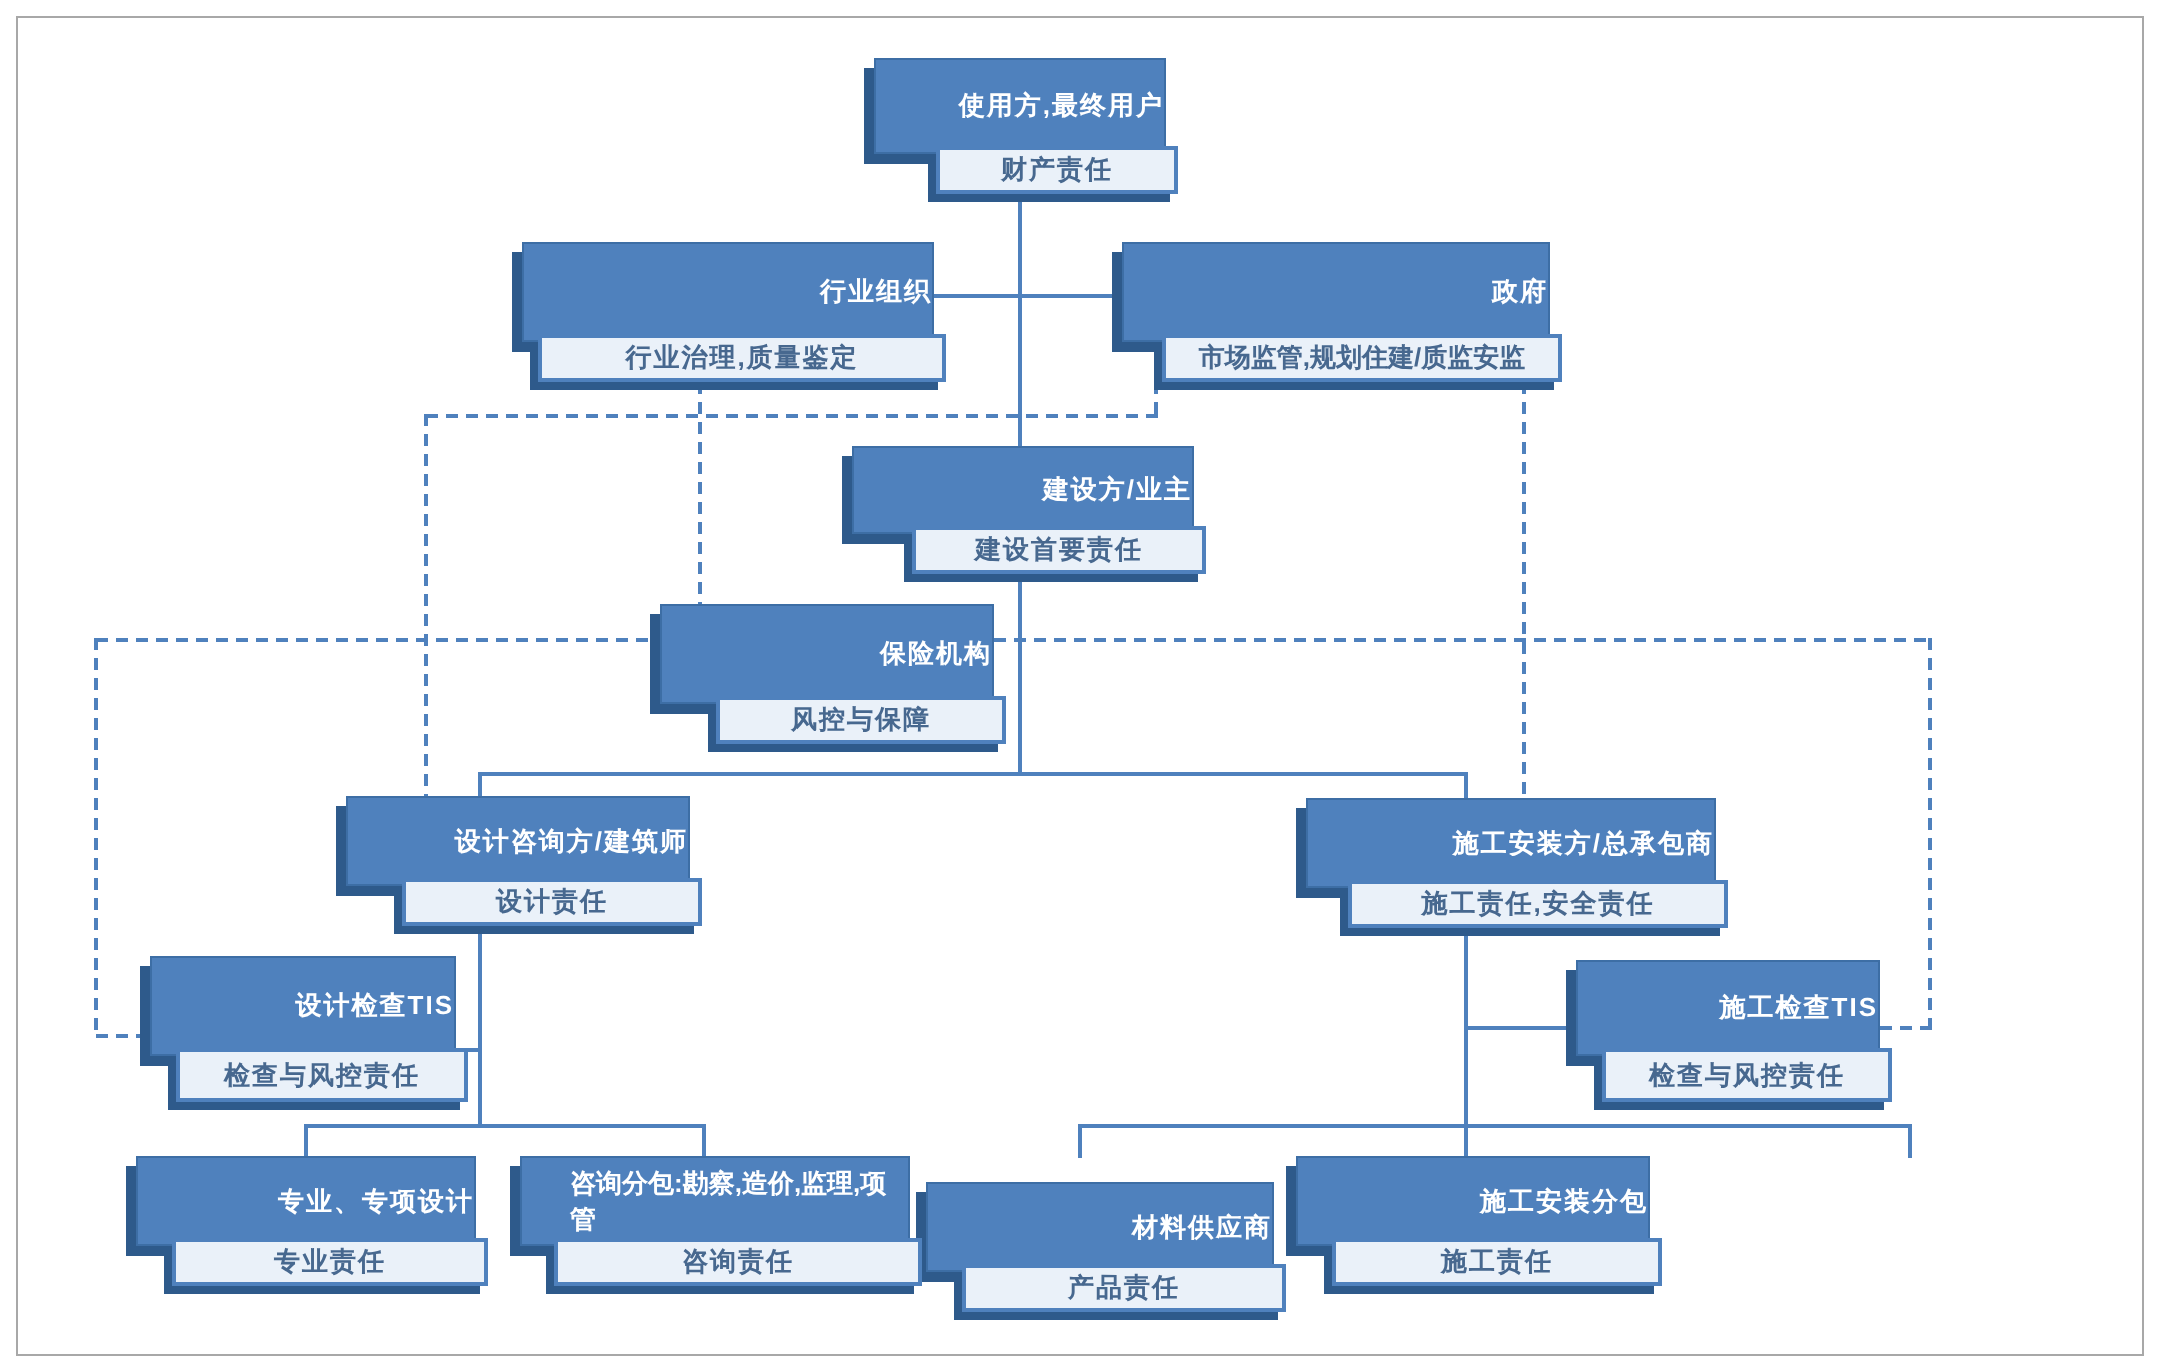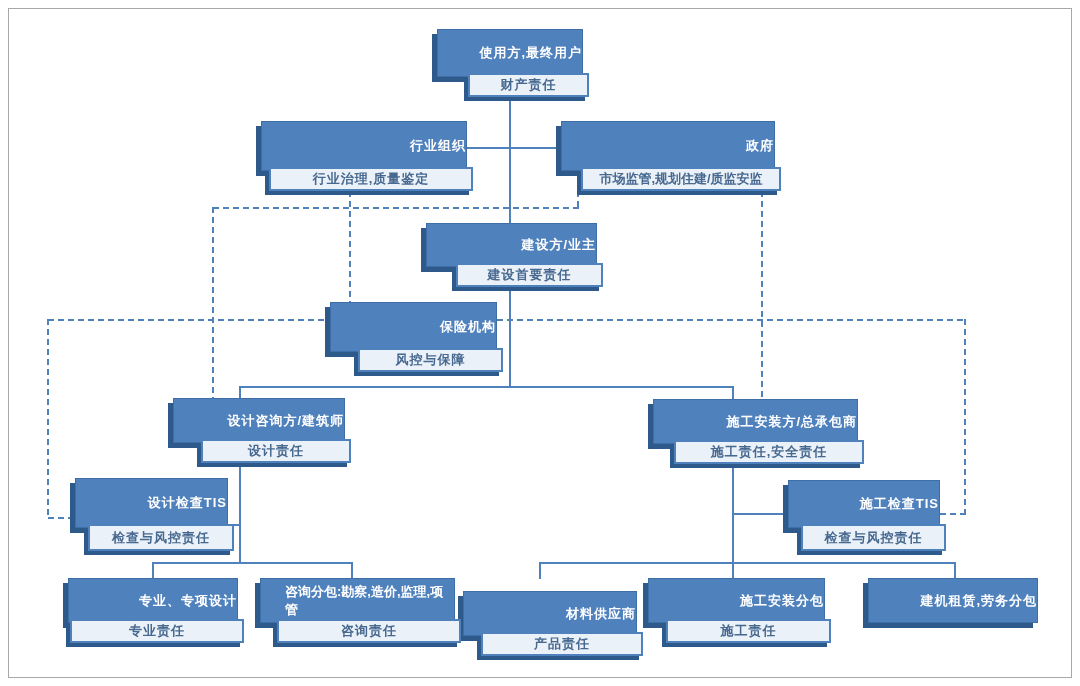--- a/index.html
+++ b/index.html
@@ -150,21 +150,21 @@
       </div>
     <div class="sub" style="width:145px; height:27px;">
         <span>检查与风控责任</span>
       </div>
   </div>
 
   <div class="node" style="left:68px; top:578px; width:170px;">
     <div class="main" style="height:45px;">
         <span>专业、专项设计</span>
       </div>
-    <div class="sub" style="width:174px;">
+    <div class="sub" style="width:158px;">
         <span>专业责任</span>
       </div>
   </div>
 
   <div class="node" style="left:260px; top:578px; width:195px;">
     <div class="main" style="height:45px; letter-spacing:0;padding-left:24px;">
         <span>咨询分包:勘察,造价,监理,项管</span>
       </div>
     <div class="sub" style="width:184px;">
         <span>咨询责任</span>
@@ -183,17 +183,14 @@
   <div class="node" style="left:648px; top:578px; width:177px;">
     <div class="main" style="height:45px;">
         <span>施工安装分包</span>
       </div>
     <div class="sub" style="width:165px;">
         <span>施工责任</span>
       </div>
   </div>
 
   <div class="node" style="left:868px; top:578px; width:170px;">
-    <div class="main" style="height:45px;">
-        <span>建机租赁,劳务分包</span>
-      </div>
   </div>
 </div>
 
 </body></html>

